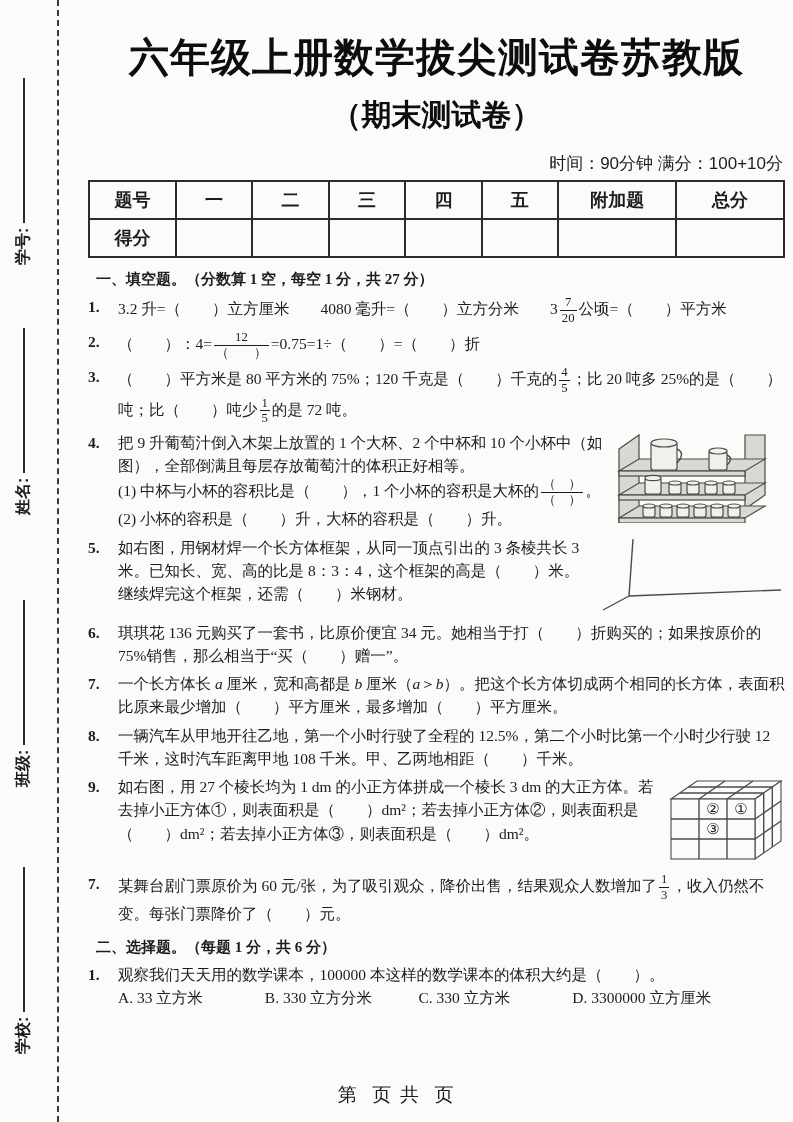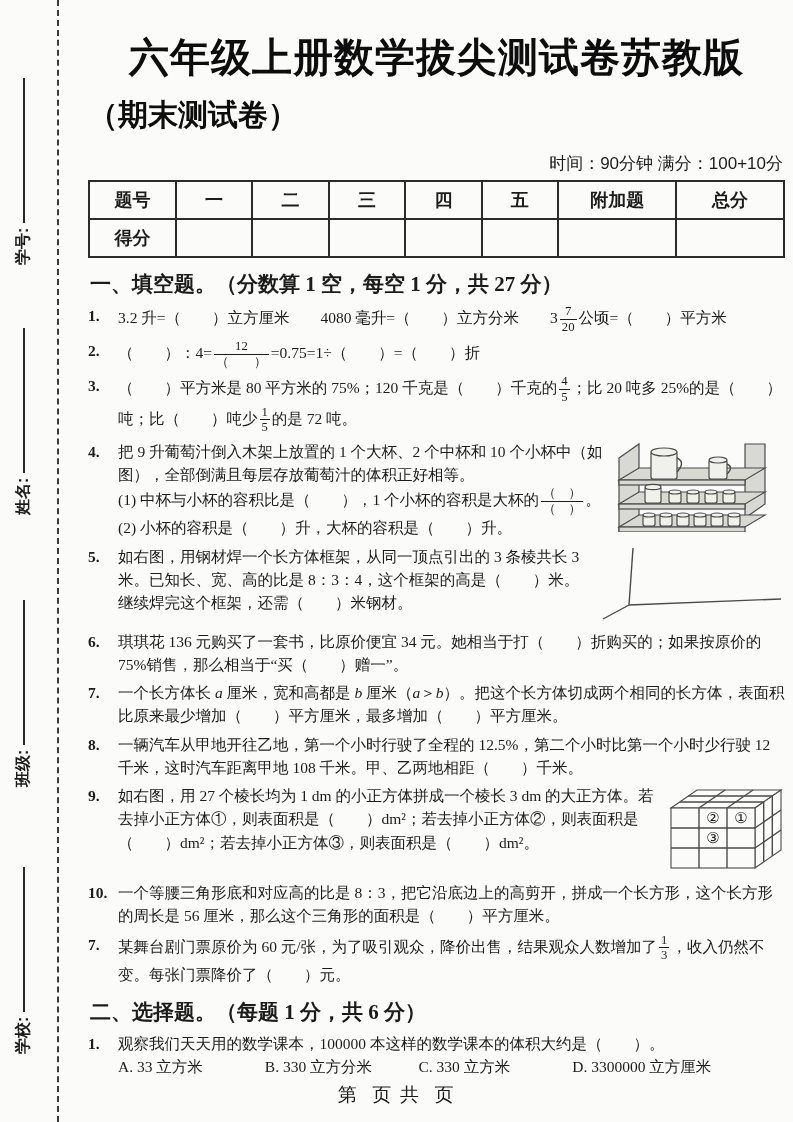--- a/index.html
+++ b/index.html
@@ -13,31 +13,31 @@
   .side-strip { position:absolute; left:0; top:0; width:59px; height:1122px; border-right:2px dashed #3a3a3a; }
   .side-item { position:absolute; left:34px; white-space:nowrap; height:22px; line-height:22px;
     font-family:"Liberation Sans","DejaVu Sans",sans-serif; font-weight:bold; font-size:16px;
     transform:rotate(-90deg); transform-origin:0 100%; }
   .side-rule { display:inline-block; width:145px; height:2px; background:#2a2a2a; margin-left:5px; vertical-align:3px; }
   .side-1 { top:243px; } .side-2 { top:493px; } .side-3 { top:765px; } .side-4 { top:1032px; }
   
   .main { position:absolute; left:88px; top:0; width:697px; height:1122px; }
   .title { margin-top:30px; text-align:center; font-family:Liberation Serif, serif;
     font-weight:bold; font-size:40px; letter-spacing:1px; color:#0d0d0d; }
-  .subtitle { margin-top:10px; text-align:left; font-family:"Liberation Sans","DejaVu Sans",sans-serif;
+  .subtitle { margin-top:10px; text-align:center; font-family:"Liberation Sans","DejaVu Sans",sans-serif;
     font-weight:bold; font-size:30px; color:#0d0d0d; }
   .meta { margin:16px 2px 5px 0; text-align:right; font-family:"Liberation Sans","DejaVu Sans",sans-serif;
     font-weight:normal; font-size:17px; }
   table.score { width:100%; border-collapse:collapse; table-layout:fixed; }
   table.score td { border:2px solid #2b2b2b; height:38px; text-align:center; vertical-align:middle;
     font-weight:bold; font-size:18px; font-family:"Liberation Serif","DejaVu Serif",serif; }
   table.score td.c0 { width:12.5%; } table.score td.cm { width:11%; }
   table.score td.c6 { width:17%; }  table.score td.c7 { width:15.5%; }
   
-  .sec-head { margin:12px 0 6px 2px; font-weight:bold; font-size:21px; }
+  .sec-head { margin:12px 0 6px 8px; font-weight:bold; font-size:15px; }
   .q { display:flex; margin-bottom:5px; font-size:15.5px; line-height:1.5; }
   .q-no { flex:none; width:30px; font-weight:bold; }
   .q-body { flex:1; min-width:0; }
   .q i { font-family:"Liberation Serif","DejaVu Serif",serif; font-style:italic; }
   .frac { display:inline-flex; flex-direction:column; vertical-align:middle; text-align:center;
     font-size:0.82em; line-height:1.15; margin:0 2px; }
   .frac .num { border-bottom:1.4px solid currentColor; padding:0 2px; }
   .frac .den { padding:0 2px; }
   .q-fig { float:right; margin:0 0 4px 10px; }
   .footer { position:absolute; left:0; bottom:14px; width:100%; text-align:center;
@@ -205,24 +205,20 @@
       <line class="ink" x1="34" y1="24" x2="34" y2="84"></line>
       <line class="ink" x1="62" y1="24" x2="62" y2="84"></line>
       <line class="ink" x1="6" y1="44" x2="90" y2="44"></line>
       <line class="ink" x1="6" y1="64" x2="90" y2="64"></line>
       <text x="48" y="39" text-anchor="middle">②</text>
       <text x="76" y="39" text-anchor="middle">①</text>
       <text x="48" y="59" text-anchor="middle">③</text>
     </svg>如右图，用 27 个棱长均为 1 dm 的小正方体拼成一个棱长 3 dm 的大正方体。若去掉小正方体①，则表面积是（　　）dm²；若去掉小正方体②，则表面积是（　　）dm²；若去掉小正方体③，则表面积是（　　）dm²。</div>
         </div>
         <div class="q">
-          <span class="q-no">10.</span>
-          <div class="q-body">一个等腰三角形底和对应高的比是 8：3，把它沿底边上的高剪开，拼成一个长方形，这个长方形的周长是 56 厘米，那么这个三角形的面积是（　　）平方厘米。</div>
-        </div>
-        <div class="q">
           <span class="q-no">7.</span>
           <div class="q-body">某舞台剧门票原价为 60 元/张，为了吸引观众，降价出售，结果观众人数增加了<span class="frac">
               <span class="num">1</span>
               <span class="den">3</span>
             </span>，收入仍然不变。每张门票降价了（　　）元。</div>
         </div>
       </div>
 
     <div class="sec-head">二、选择题。（每题 1 分，共 6 分）</div>
     <div>

